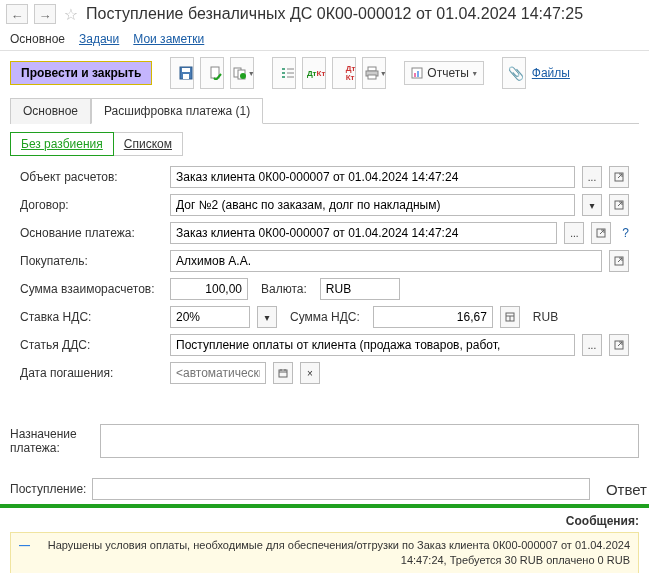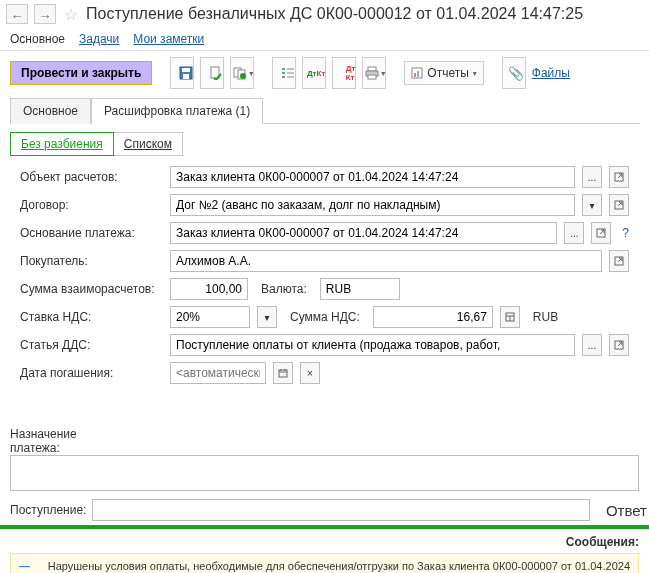--- a/index.html
+++ b/index.html
@@ -190,22 +190,21 @@
     font-size: 12px;
     margin-left: 4px;
     cursor: pointer;
   }
   .inline-label { margin: 0 6px; }
   .section-sep {
     height: 30px;
   }
   .textarea-row {
     display: flex;
-    margin: 0 10px 8px;
-    flex-direction: column;
+    margin: 0 10px 20px;
   }
   .ta-label {
     width: 90px;
     font-size: 12px;
     padding-top: 3px;
   }
   .textarea {
     flex: 1;
     border: 1px solid #bbb;
     height: 34px;

